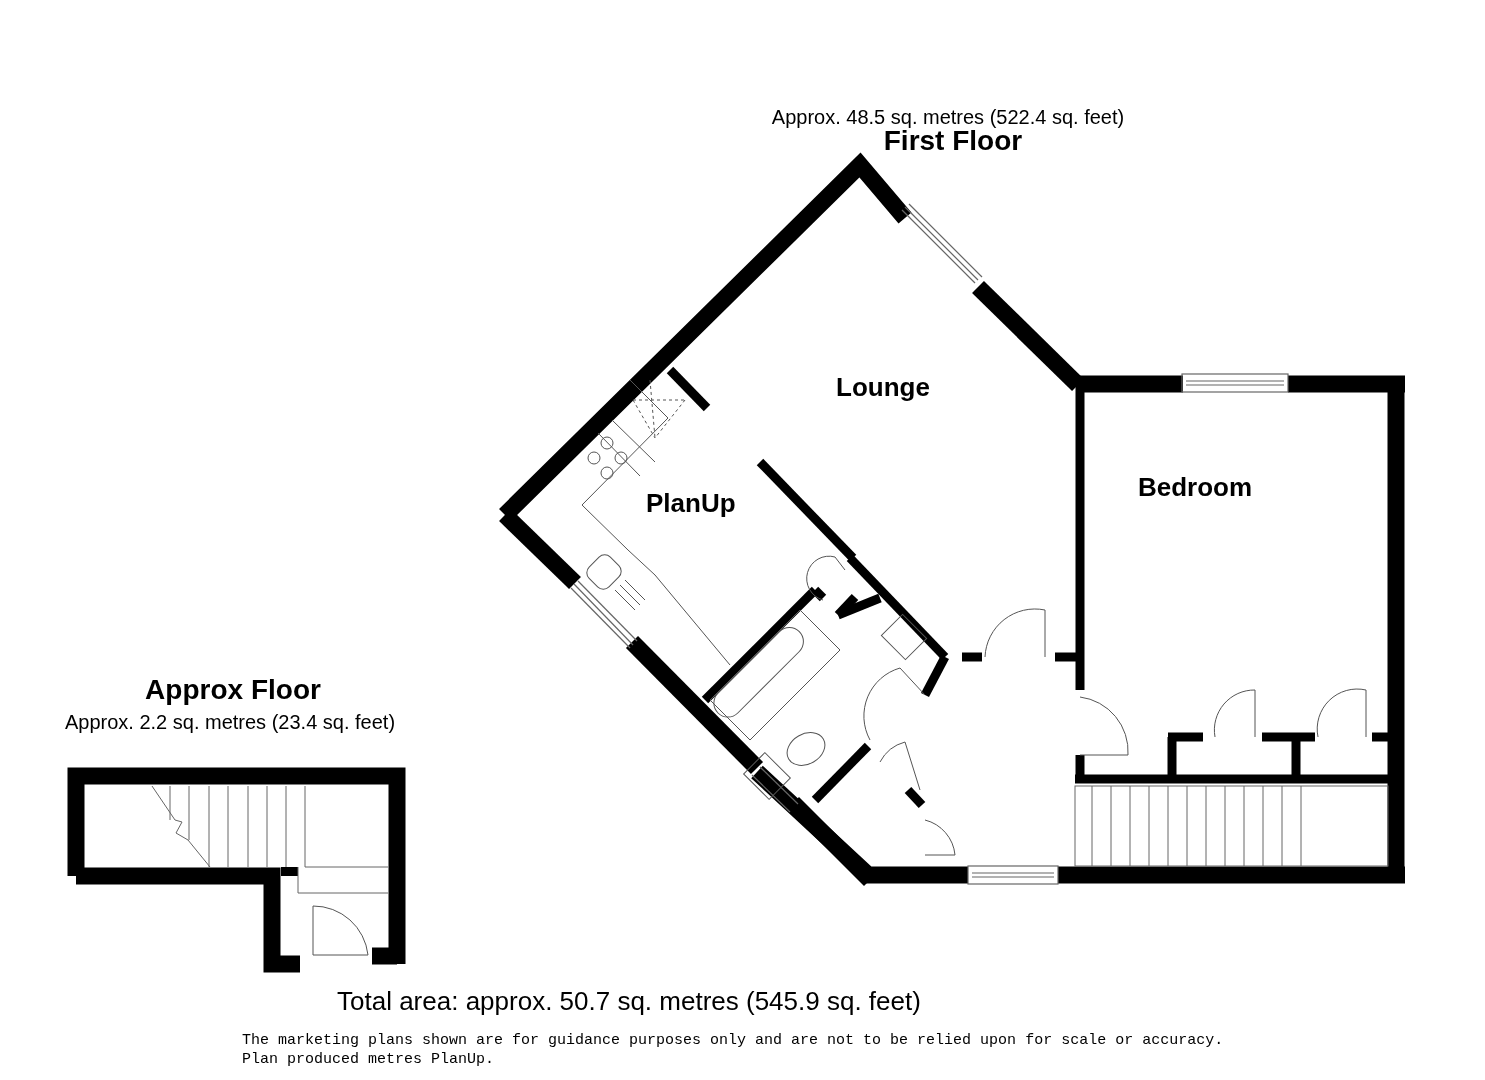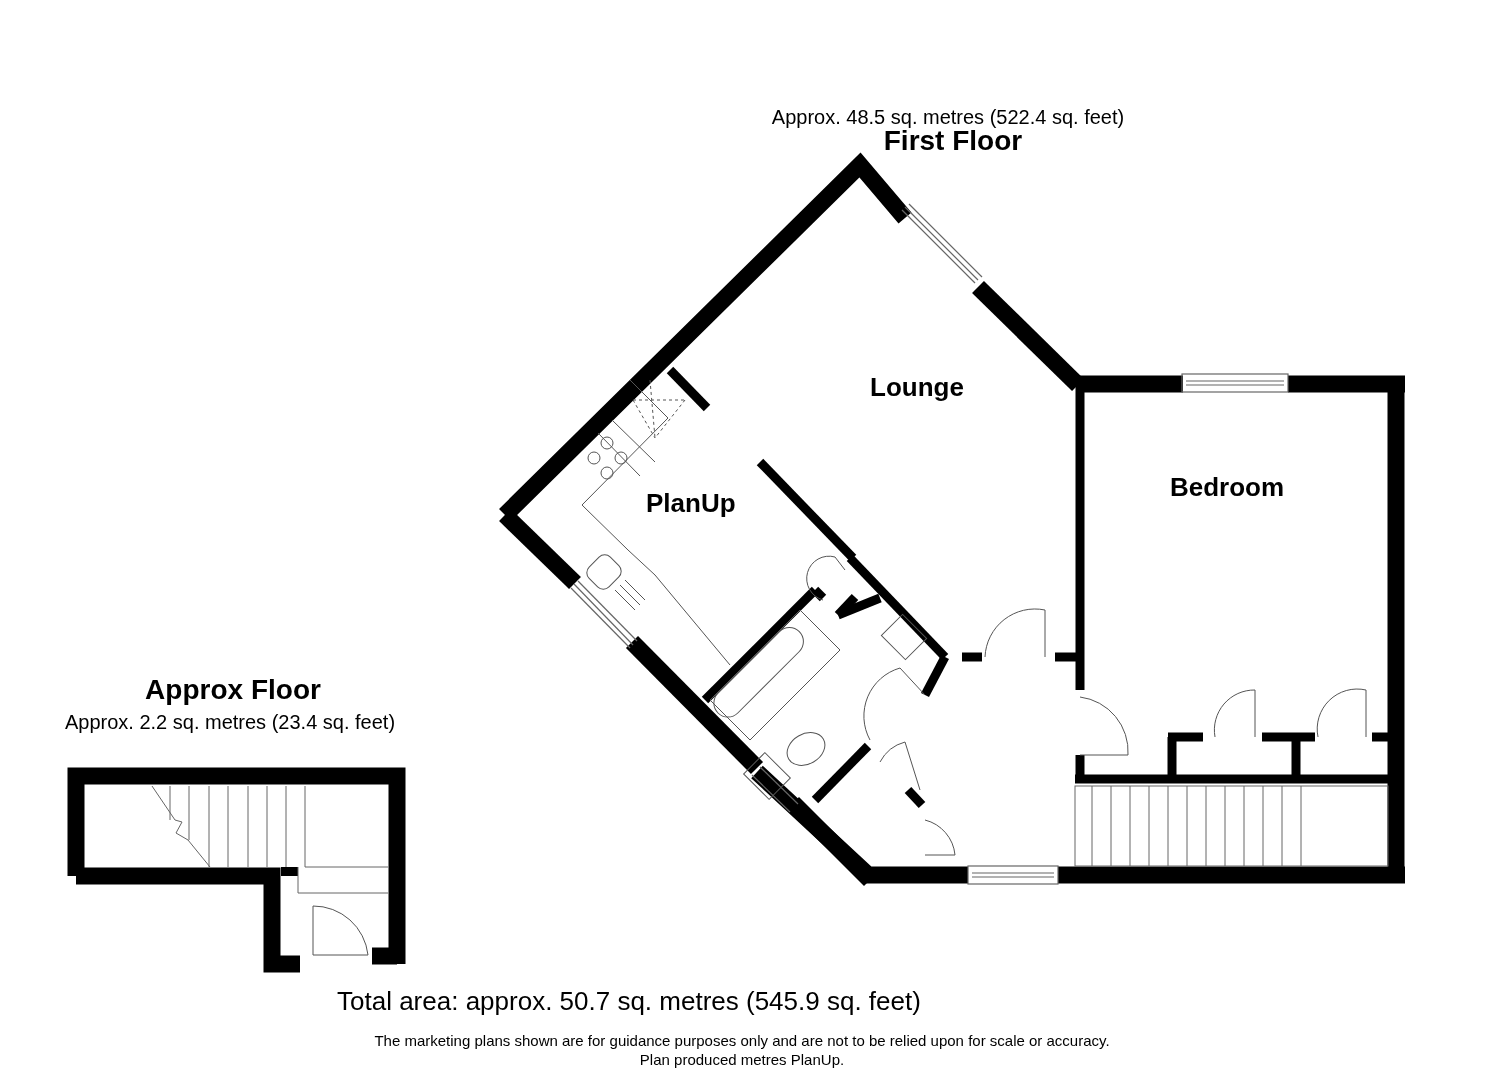--- a/index.html
+++ b/index.html
@@ -2,21 +2,21 @@
 <html><head>
 <meta charset="utf-8">
 <style>
   html, body { margin:0; padding:0; background:#ffffff; }
   body { width:1485px; height:1080px; position:relative; overflow:hidden; font-family:"Liberation Sans", sans-serif; color:#000; }
   .abs { position:absolute; }
   .floor-title { font-weight:bold; font-size:28px; text-align:center; white-space:nowrap; }
   .floor-sub { font-size:20px; text-align:center; white-space:nowrap; }
   .room-label { font-weight:bold; font-size:26px; white-space:nowrap; }
   .total { font-size:26px; text-align:left; white-space:nowrap; }
-  .disclaimer { font-size:15px; text-align:center; white-space:nowrap; line-height:19px; }
+  .disclaimer { font-size:15px; text-align:left; white-space:nowrap; line-height:19px;font-family:Liberation Mono, monospace; }
   svg { position:absolute; left:0; top:0; }
 </style>
 </head>
 <body>
 
 <svg width="1485" height="1080" viewBox="0 0 1485 1080">
 
   <g fill="none" stroke="#000" stroke-linecap="butt" stroke-linejoin="miter">
 
     <g stroke-width="17">
@@ -188,22 +188,22 @@
     </g>
     <g stroke="#555" stroke-width="1">
       <path d="M 313 906 A 55 55 0 0 1 368 955 L 313 955 Z"></path>
     </g>
   </g>
 </svg>
 
 <div class="abs floor-title" style="left:853px; top:85px; width:200px;margin-top:40px;">First Floor</div>
 <div class="abs floor-sub" style="left:748px; top:106px; width:400px;">Approx. 48.5 sq. metres (522.4 sq. feet)</div>
 
-<div class="abs room-label" style="left:836px; top:372px;margin-left:34px;">Lounge</div>
+<div class="abs room-label" style="left:836px; top:372px;">Lounge</div>
 <div class="abs room-label" style="left:646px; top:488px;">PlanUp</div>
-<div class="abs room-label" style="left:1170px; top:472px;">Bedroom</div>
+<div class="abs room-label" style="left:1138px; top:472px;">Bedroom</div>
 
 <div class="abs floor-title" style="left:113px; top:674px; width:240px;">Approx Floor</div>
 <div class="abs floor-sub" style="left:40px; top:711px; width:380px;">Approx. 2.2 sq. metres (23.4 sq. feet)</div>
 
 <div class="abs total" style="left:337px; top:986px; width:800px;">Total area: approx. 50.7 sq. metres (545.9 sq. feet)</div>
 <div class="abs disclaimer" style="left:242px; top:1031px; width:1000px;">The marketing plans shown are for guidance purposes only and are not to be relied upon for scale or accuracy.</div>
 <div class="abs disclaimer" style="left:242px; top:1050px; width:1000px;">Plan produced metres PlanUp.</div>
 
 </body></html>

